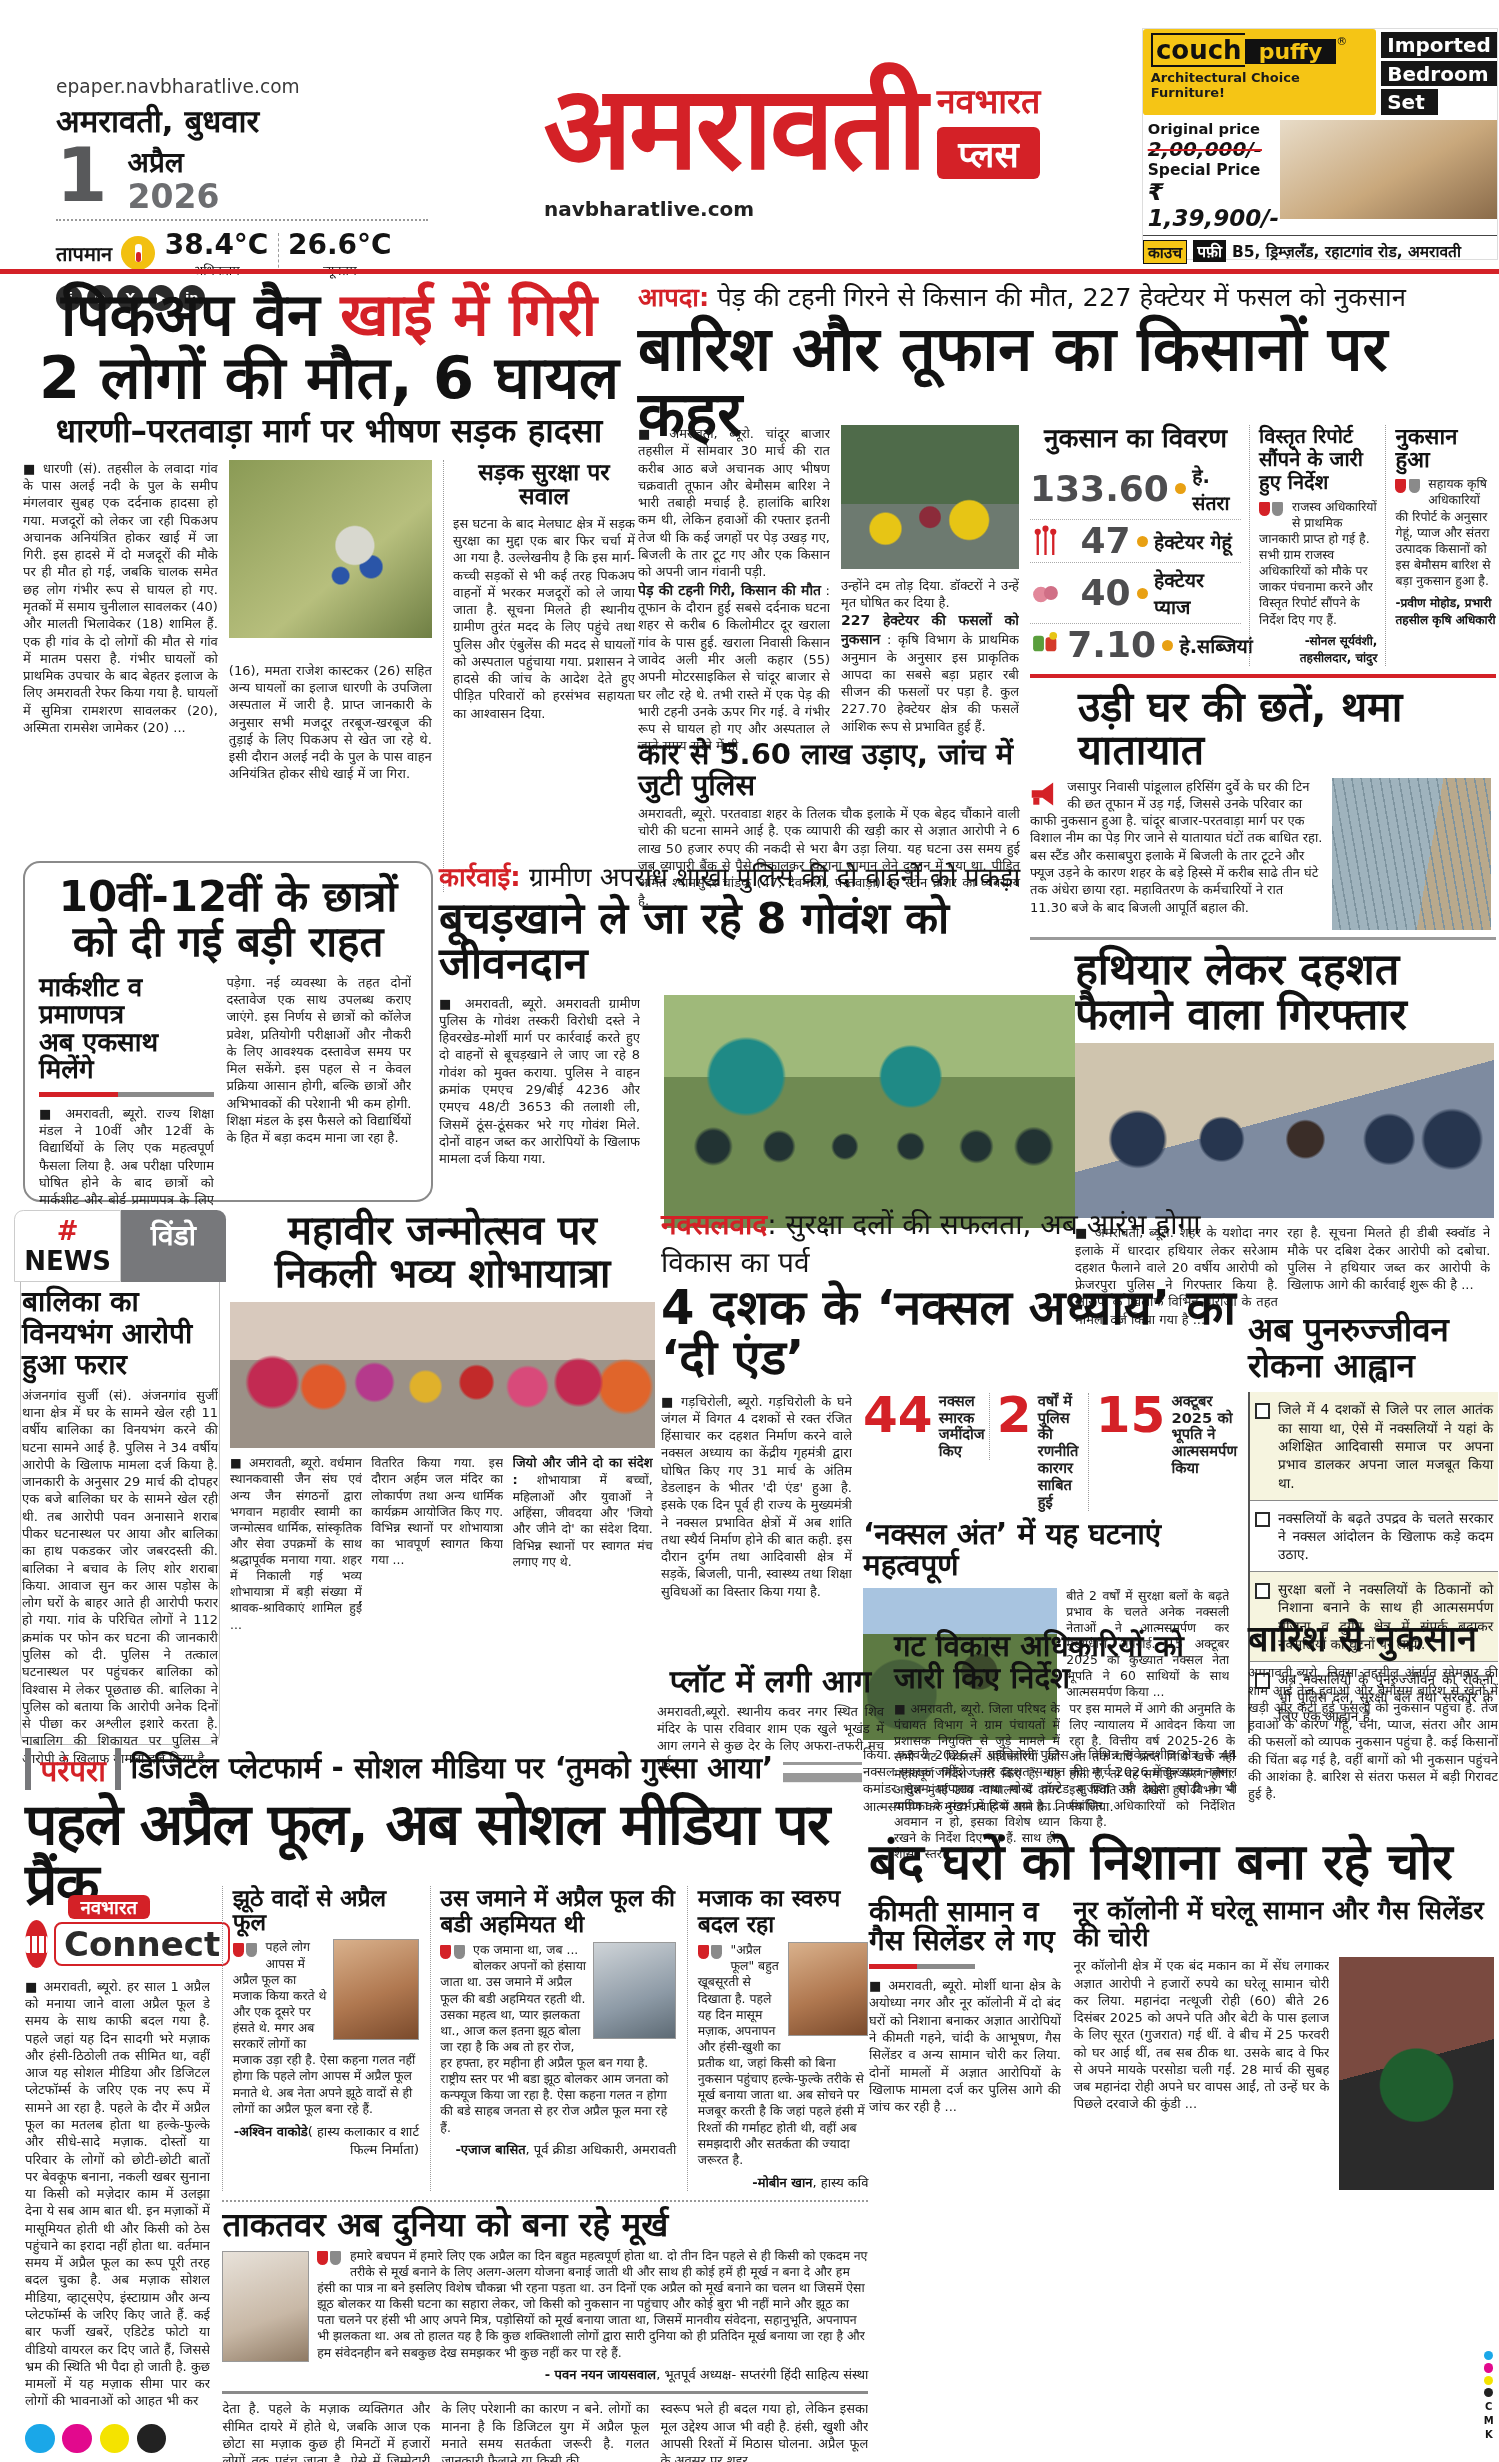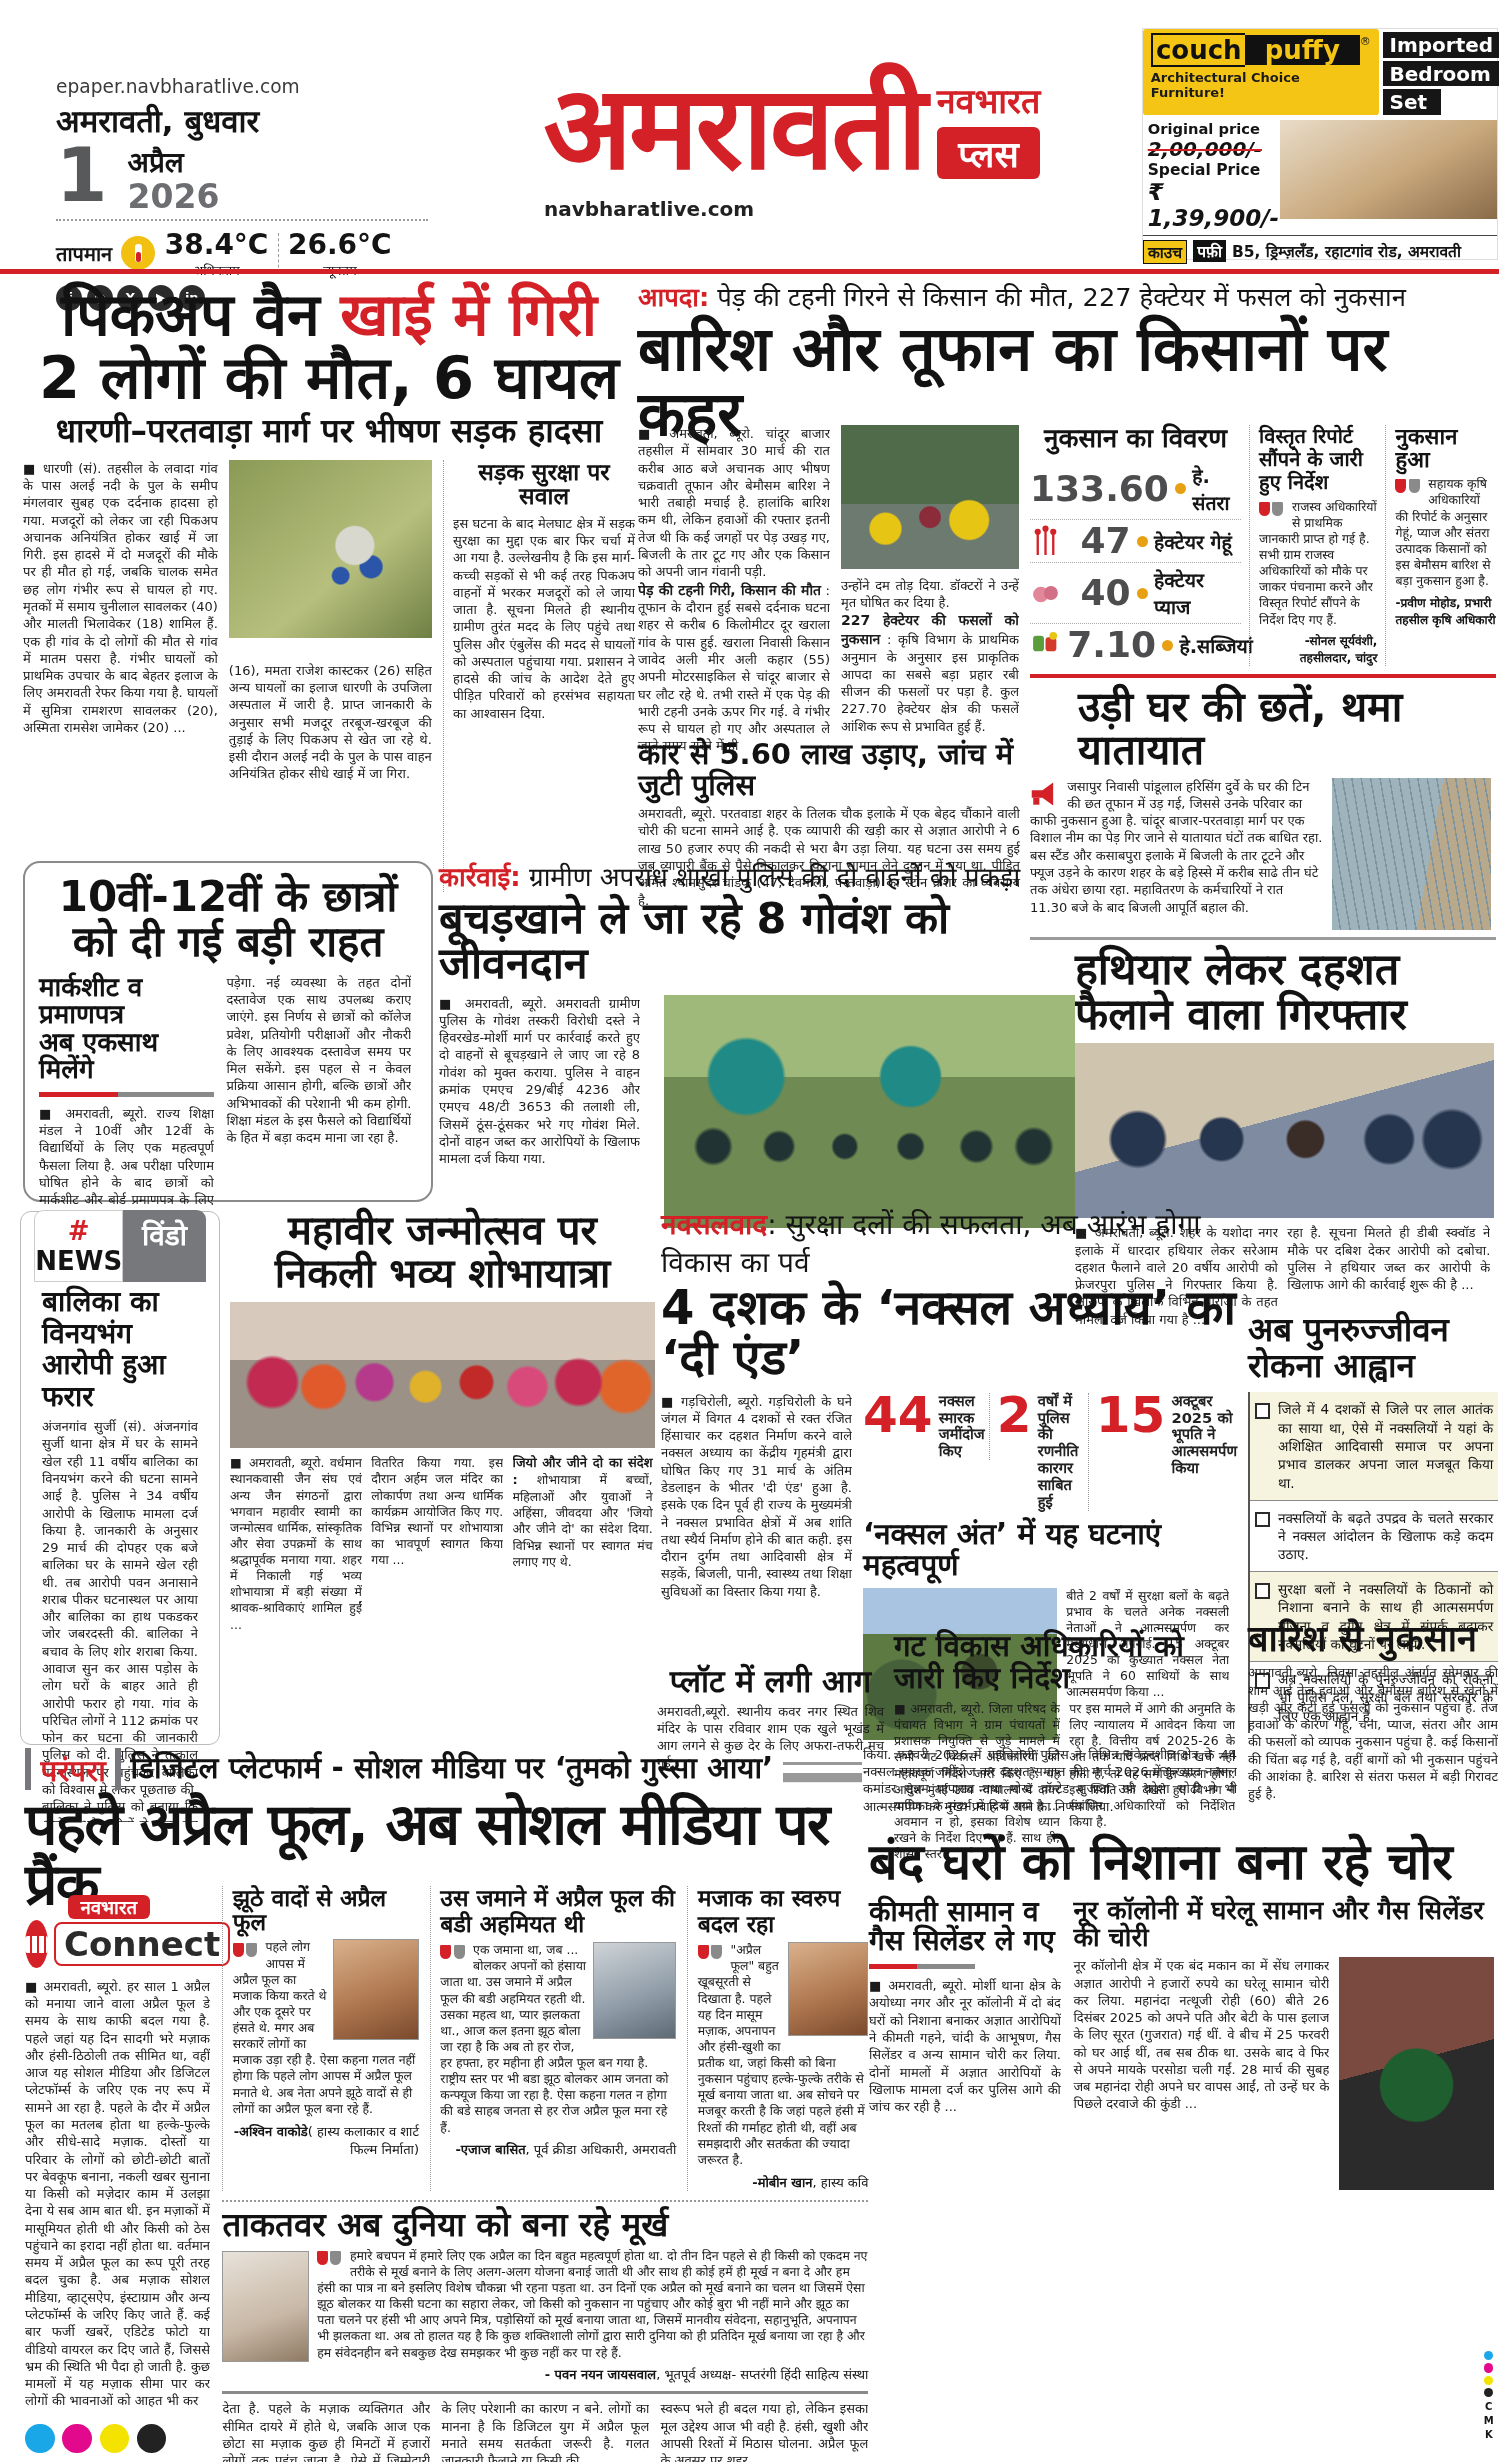--- a/index.html
+++ b/index.html
@@ -84,21 +84,21 @@
         <span style="font-size:34px;font-weight:bold;color:#d42127">नवभारत</span>
         <span style="font-size:36px;font-weight:bold;color:#fff;background:#d42127;padding:1.6px 11px;border-radius:6.2px;text-align:center">प्लस</span>
       </span>
     </div>
     <div style="font-size:20px;font-weight:bold;color:#222;margin:11px 0 0 47px">navbharatlive.com</div>
   </div>
 
   <div class="abs" style="left:1142px;top:28px;width:354px;height:230px;border:0.8px solid #ddd">
     <div style="display:flex;gap:4.7px">
       <div style="flex:1;background:#f5c515;padding:6.2px 7.8px;border-radius:3.1px">
-        <span style="background:#f5c515;border:2.3px solid #111;border-right:none;color:#111;font-size:26px;font-weight:bold;padding:0 3.1px">couch</span><span style="background:#111;color:#f5c515;font-size:26px;font-weight:bold;padding:0 20px">puffy</span><span style="font-size:11px;vertical-align:top">®</span>
+        <span style="background:#f5c515;border:2.3px solid #111;border-right:none;color:#111;font-size:26px;font-weight:bold;padding:0 3.1px">couch</span><span style="background:#111;color:#f5c515;font-size:22px;font-weight:bold;padding:0 14px">puffy</span><span style="font-size:11px;vertical-align:top">®</span>
         <div style="font-size:13px;font-weight:bold;color:#1b1b1b;margin-top:4.7px">Architectural Choice Furniture!</div>
       </div>
       <div style="width:116px;display:flex;flex-direction:column;gap:3.1px;padding-top:3.1px">
         <span style="background:#161616;color:#fff;font-size:20px;font-weight:bold;padding:0.8px 6.2px">Imported</span>
         <span style="background:#161616;color:#fff;font-size:20px;font-weight:bold;padding:0.8px 6.2px">Bedroom</span>
         <span style="background:#161616;color:#fff;font-size:20px;font-weight:bold;padding:0.8px 6.2px;width:45px">Set</span>
       </div>
     </div>
     <div style="display:flex;margin-top:4.7px">
       <div style="width:132px;padding-left:4.7px">
@@ -282,21 +282,21 @@
   </div>
   <div class="hl" style="font-size:43px;margin-top:1.6px">बूचड़खाने ले जा रहे 8 गोवंश को जीवनदान</div>
   <div style="display:flex;gap:24px;margin-top:7.8px">
     <div class="bd clip" style="width:205px;height:233px">■ अमरावती, ब्यूरो. अमरावती ग्रामीण पुलिस के गोवंश तस्करी विरोधी दस्ते ने हिवरखेड-मोर्शी मार्ग पर कार्रवाई करते हुए दो वाहनों से बूचड़खाने ले जाए जा रहे 8 गोवंश को मुक्त कराया. पुलिस ने वाहन क्रमांक एमएच 29/बीई 4236 और एमएच 48/टी 3653 की तलाशी ली, जिसमें ठूंस-ठूंसकर भरे गए गोवंश मिले. दोनों वाहन जब्त कर आरोपियों के खिलाफ मामला दर्ज किया गया.</div>
     <div class="ph" style="width:419px;height:233px;background:linear-gradient(180deg,#9fb97a 0 35%,#6f8a52 35% 100%)">
       <span style="background:radial-gradient(circle at 20% 35%,#1f8a86 0 10%,transparent 11%),radial-gradient(circle at 60% 35%,#1f8a86 0 10%,transparent 11%),radial-gradient(circle at 12% 65%,#233 0 4%,transparent 5%),radial-gradient(circle at 28% 65%,#233 0 4%,transparent 5%),radial-gradient(circle at 44% 65%,#233 0 4%,transparent 5%),radial-gradient(circle at 60% 65%,#233 0 4%,transparent 5%),radial-gradient(circle at 76% 65%,#233 0 4%,transparent 5%),radial-gradient(circle at 90% 65%,#233 0 4%,transparent 5%)"></span>
     </div>
   </div>
 </div>
 
-<div class="abs" style="left:20px;top:1211px;width:200px;height:534px;border:1.6px solid #bbb;border-radius:11px;padding:0 21px;box-sizing:border-box">
+<div class="abs" style="left:20px;top:1211px;width:200px;height:534px;border:1.6px solid #bbb;border-radius:11px;padding:0 1px;box-sizing:border-box">
   <div style="display:flex;margin:-1.6px -7.8px 4.7px">
     <div style="flex:1;background:#fff;border:1.6px solid #ccc;border-radius:9.3px 0 0 0;text-align:center;padding:4.7px 0">
       <span class="red" style="font-size:26px;font-weight:bold">#</span>
       <span style="font-size:26px;font-weight:bold">NEWS</span>
     </div>
     <div style="flex:1;background:#77787b;color:#fff;font-size:28px;font-weight:bold;text-align:center;border-radius:0 9.3px 0 0;padding:4.7px 0">विंडो</div>
   </div>
   <div class="hl" style="font-size:28px;line-height:1.12">बालिका का विनयभंग आरोपी हुआ फरार</div>
   <div class="bd clip" style="margin-top:6.2px;height:404px">अंजनगांव सुर्जी (सं). अंजनगांव सुर्जी थाना क्षेत्र में घर के सामने खेल रही 11 वर्षीय बालिका का विनयभंग करने की घटना सामने आई है. पुलिस ने 34 वर्षीय आरोपी के खिलाफ मामला दर्ज किया है. जानकारी के अनुसार 29 मार्च की दोपहर एक बजे बालिका घर के सामने खेल रही थी. तब आरोपी पवन अनासाने शराब पीकर घटनास्थल पर आया और बालिका का हाथ पकडकर जोर जबरदस्ती की. बालिका ने बचाव के लिए शोर शराबा किया. आवाज सुन कर आस पड़ोस के लोग घरों के बाहर आते ही आरोपी फरार हो गया. गांव के परिचित लोगों ने 112 क्रमांक पर फोन कर घटना की जानकारी पुलिस को दी. पुलिस ने तत्काल घटनास्थल पर पहुंचकर बालिका को विश्वास मे लेकर पूछताछ की. बालिका ने पुलिस को बताया कि आरोपी अनेक दिनों से पीछा कर अश्लील इशारे करता है. नाबालिग की शिकायत पर पुलिस ने आरोपी के खिलाफ मामला दर्ज किया है.</div>
 </div>

